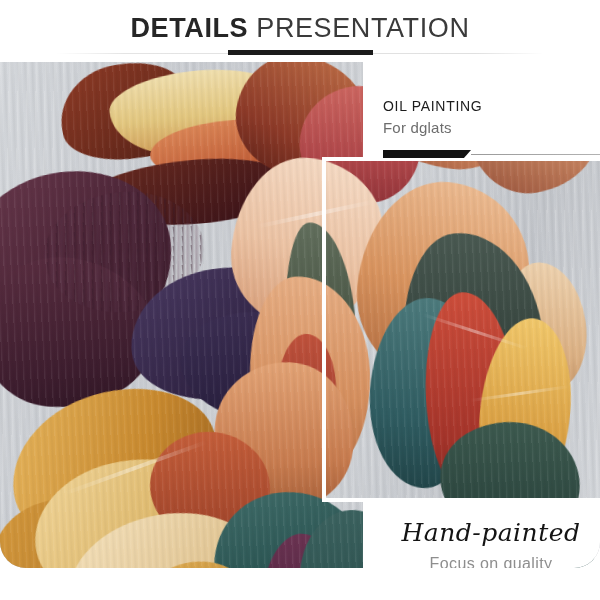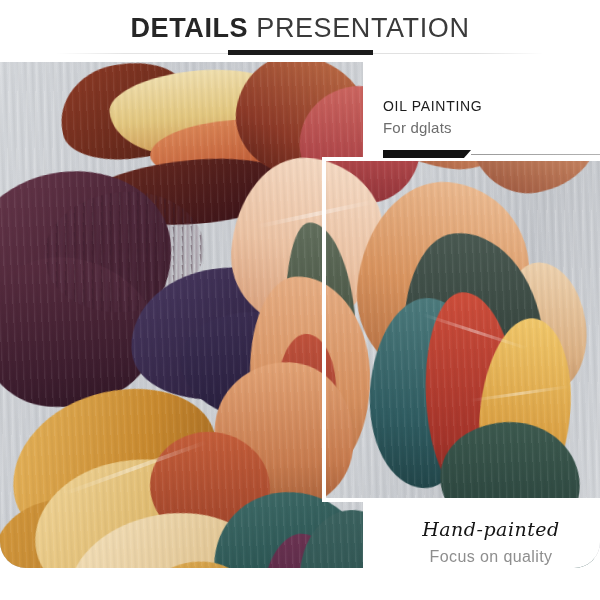--- a/index.html
+++ b/index.html
@@ -137,21 +137,21 @@
   .panel-oil { position:absolute; left:383px; top:98px; z-index:34; }
   .oil-title { font-size:14px; letter-spacing:.7px; color:#1c1c1c; font-weight:400; white-space:nowrap; }
   .oil-sub { margin-top:5px; font-size:15px; color:#6d6d6d; letter-spacing:.2px; white-space:nowrap; }
   .oil-bar { position:absolute; left:0; top:52px; width:88px; height:8px; background:#111;
              clip-path:polygon(0 0, 100% 0, 92% 100%, 0 100%); }
   .oil-rule { position:absolute; left:88px; top:56px; width:512px; height:1px;
               background:linear-gradient(to right,#9a9a9a 0%, #cfcfcf 55%, rgba(255,255,255,0) 100%); }
 
   
   .panel-hand { position:absolute; left:391px; top:518px; z-index:34; width:200px; text-align:center; }
-  .hand-title { font-family:"DejaVu Serif", serif; font-style:italic; font-size:19px;
+  .hand-title { font-family:"DejaVu Serif", serif; font-style:italic; font-size:25px;
                 color:#141414; letter-spacing:.5px; white-space:nowrap; }
   .hand-sub { margin-top:8px; font-size:16px; color:#8e8e8e; letter-spacing:.4px; white-space:nowrap; }
 
   
   .crop-frame { position:absolute; left:322px; top:157px; width:282px; height:345px;
                 border:4px solid #ffffff; z-index:32; pointer-events:none; }
 </style>
 </head>
 <body>
 

